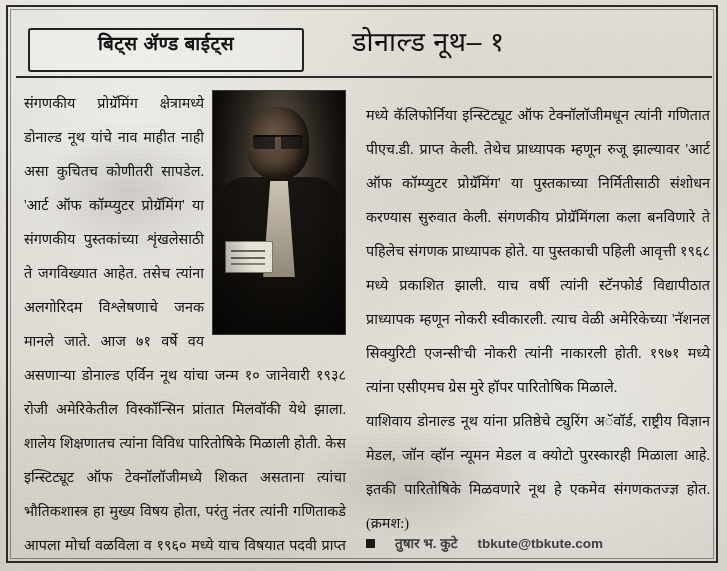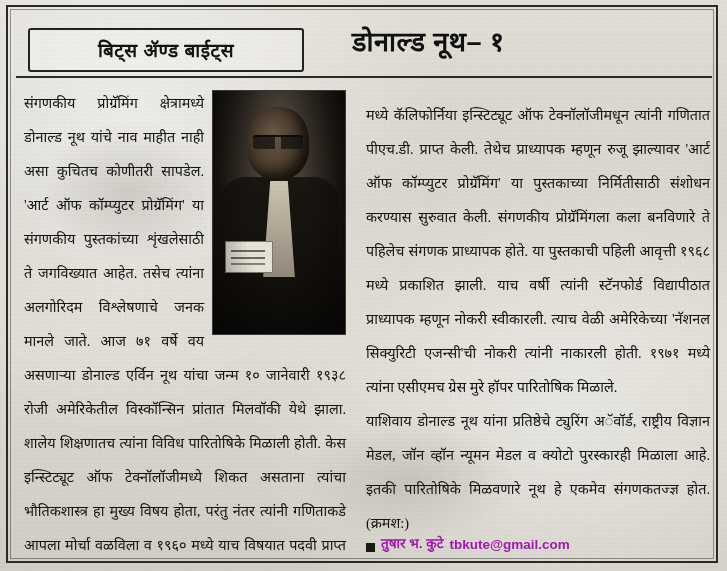--- a/index.html
+++ b/index.html
@@ -52,37 +52,37 @@
 
   
   .kicker {
     position: absolute;
     left: 28px; top: 28px;
     width: 272px; height: 40px;
     border: 2px solid #232323;
     border-radius: 3px;
     background: rgba(255,255,255,.25);
     display: flex;
-    align-items: center;
+    align-items: flex-start;
     justify-content: center;
   }
   .kicker-text {
     font-family: "Liberation Sans", sans-serif;
     font-weight: bold;
     font-size: 19px;
     letter-spacing: .5px;
     color: #141414;
     white-space: nowrap;
   }
   .headline {
     position: absolute;
     left: 352px; top: 22px;
     width: 350px;
     font-family: "Liberation Sans", sans-serif;
-    font-weight: bold;
+    font-weight: normal;
     font-size: 27px;
     color: #111;
     letter-spacing: .5px;
     white-space: nowrap;
   }
   .rule {
     position: absolute;
     left: 16px;
     top: 76px;
     width: 696px;
@@ -182,26 +182,26 @@
     position: absolute; inset: 0;
     background: radial-gradient(ellipse at 50% 55%, rgba(0,0,0,0) 35%, rgba(0,0,0,.55) 100%);
   }
 
   
   .byline {
     position: absolute;
     left: 366px;
     top: 534px;
     display: flex;
-    align-items: flex-end;
-    gap: 6px;
+    align-items: center;
+    gap: 20px;
     font-family: "Liberation Sans", sans-serif;
     font-size: 13.5px;
     font-weight: bold;
-    color: #a21caf;
+    color: #404040;
   }
   .byline .bullet {
     width: 9px; height: 9px;
     background: #1b1b1b;
     display: inline-block;
   }
   .byline .email {
     font-family: "Liberation Sans", sans-serif;
     font-weight: bold;
   }
@@ -246,17 +246,17 @@
   </div>
 
   <div class="col col-right">
     <p class="para">मध्ये कॅलिफोर्निया इन्स्टिट्यूट ऑफ टेक्नॉलॉजीमधून त्यांनी गणितात पीएच.डी. प्राप्त केली. तेथेच प्राध्यापक म्हणून रुजू झाल्यावर 'आर्ट ऑफ कॉम्प्युटर प्रोग्रॅमिंग' या पुस्तकाच्या निर्मितीसाठी संशोधन करण्यास सुरुवात केली. संगणकीय प्रोग्रॅमिंगला कला बनविणारे ते पहिलेच संगणक प्राध्यापक होते. या पुस्तकाची पहिली आवृत्ती १९६८ मध्ये प्रकाशित झाली. याच वर्षी त्यांनी स्टॅनफोर्ड विद्यापीठात प्राध्यापक म्हणून नोकरी स्वीकारली. त्याच वेळी अमेरिकेच्या 'नॅशनल सिक्युरिटी एजन्सी'ची नोकरी त्यांनी नाकारली होती. १९७१ मध्ये त्यांना एसीएमच ग्रेस मुरे हॉपर पारितोषिक मिळाले.</p>
     <p class="para">याशिवाय डोनाल्ड नूथ यांना प्रतिष्ठेचे ट्युरिंग अॅवॉर्ड, राष्ट्रीय विज्ञान मेडल, जॉन व्हॉन न्यूमन मेडल व क्योटो पुरस्कारही मिळाला आहे. इतकी पारितोषिके मिळवणारे नूथ हे एकमेव संगणकतज्ज्ञ होत. (क्रमश:)</p>
   </div>
 
   <div class="byline">
     <span class="bullet"></span>
     <span>तुषार भ. कुटे</span>
-    <span class="email">tbkute@gmail.com</span>
+    <span class="email">tbkute@tbkute.com</span>
   </div>
 
   <div class="grain"></div>
 </div>
 
 </body></html>

